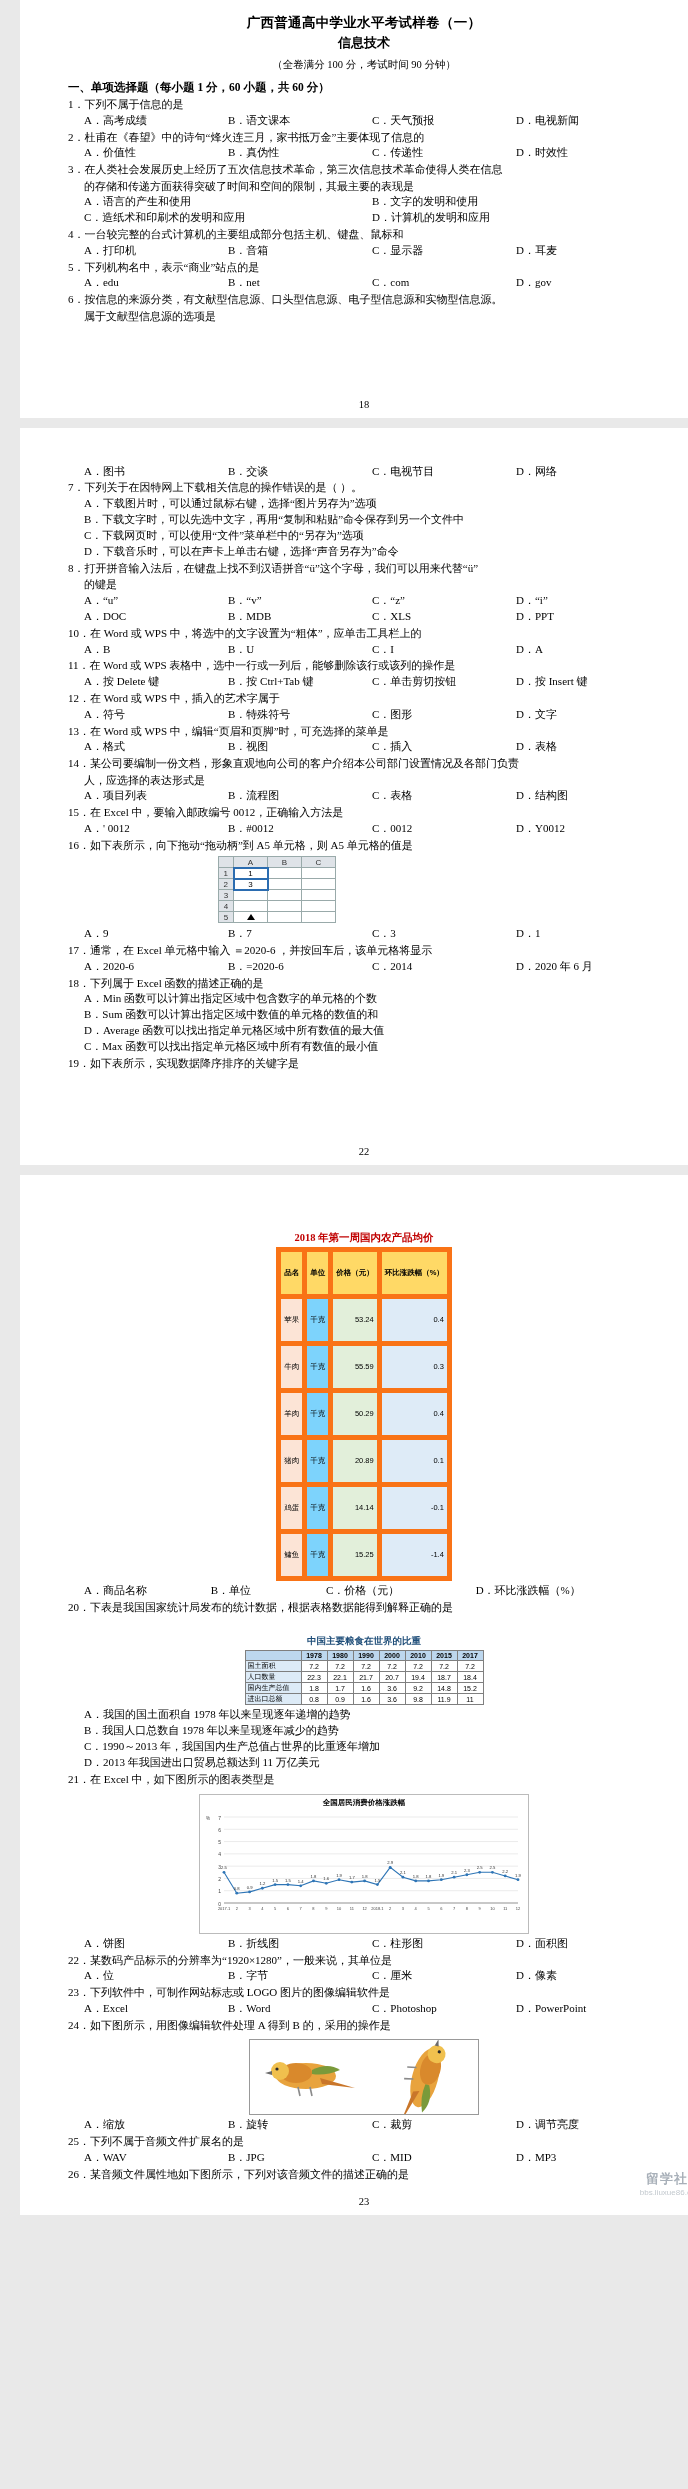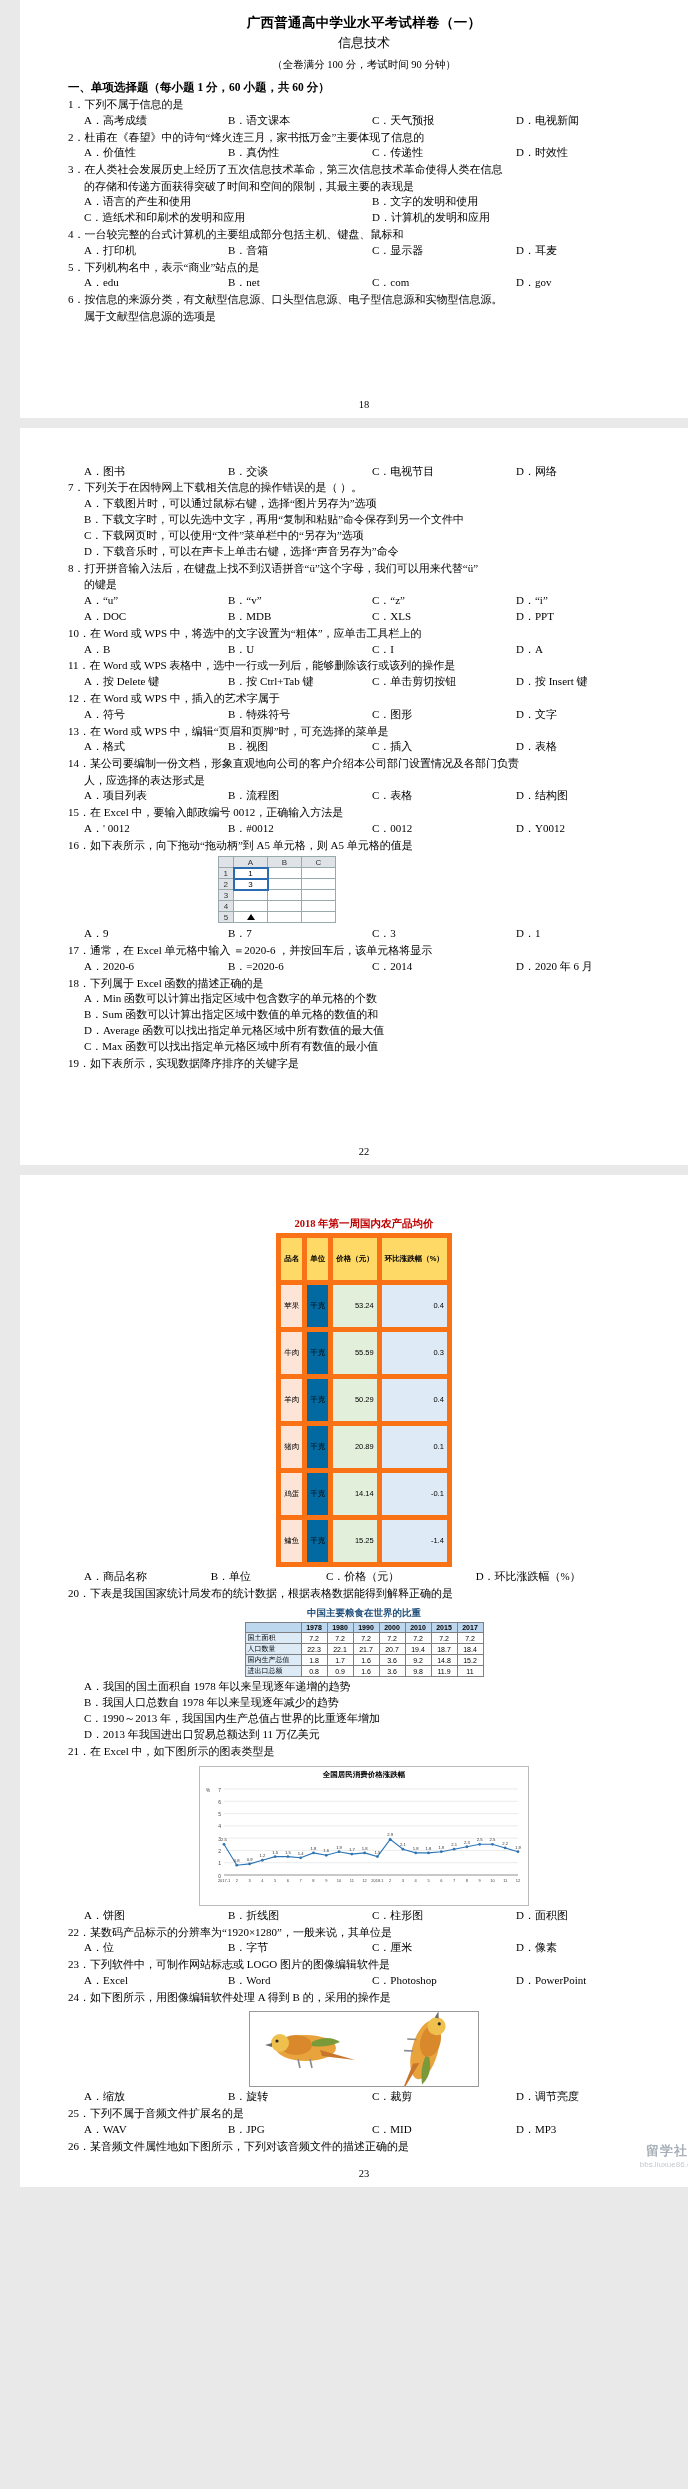--- a/index.html
+++ b/index.html
@@ -26,21 +26,21 @@
   h1.title {
     text-align: center;
     font-size: 13.5px;
     font-weight: bold;
     margin: 4px 0 0 0;
     letter-spacing: 0.3px;
   }
   h2.subtitle {
     text-align: center;
     font-size: 13px;
-    font-weight: normal;
+    font-weight: bold;
     margin: 2px 0 0 0;
   }
   .examnote {
     text-align: center;
     font-size: 10.5px;
     margin: 6px 0 8px 0;
   }
   .sec {
     font-weight: bold;
     font-size: 11.5px;
@@ -96,21 +96,21 @@
   .xl td.sel { border: 2px solid #2b6cb0; }
   .tri {
     display: inline-block;
     width: 0; height: 0;
     border-left: 4px solid transparent;
     border-right: 4px solid transparent;
     border-bottom: 6px solid #000;
   }
 
   
-  .figwrap { text-align: center; margin: 6px 0 2px 0; }
+  .figwrap { text-align: center; margin: 20px 0 2px 0; }
   .fig-title {
     color: #c00000;
     font-weight: bold;
     font-size: 10.5px;
     margin-bottom: 2px;
   }
   table.price {
     border-collapse: collapse;
     margin: 0 auto;
     font-size: 7.5px;
@@ -120,21 +120,21 @@
     border: 5px solid #f97316;
     padding: 16px 3px;
     height: 11px;
     text-align: right;
   }
   table.price th {
     background: #ffd966;
     font-weight: bold;
   }
   table.price td.name { background: #fce4d6; }
-  table.price td.unit { background: #0369a1; }
+  table.price td.unit { background: #7dd3fc; }
   table.price td.val  { background: #e2efda; }
   table.price td.chg  { background: #deebf7; }
 
   .fig-title2 {
     color: #1f4e79;
     font-weight: bold;
     font-size: 9.5px;
     margin: 6px 0 2px 0;
   }
   table.gdp {

